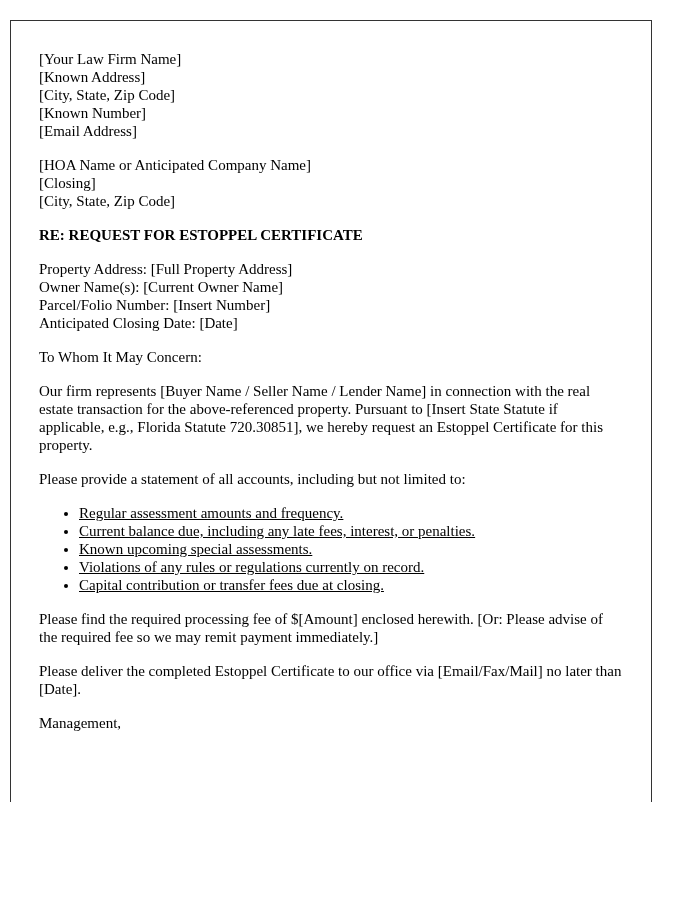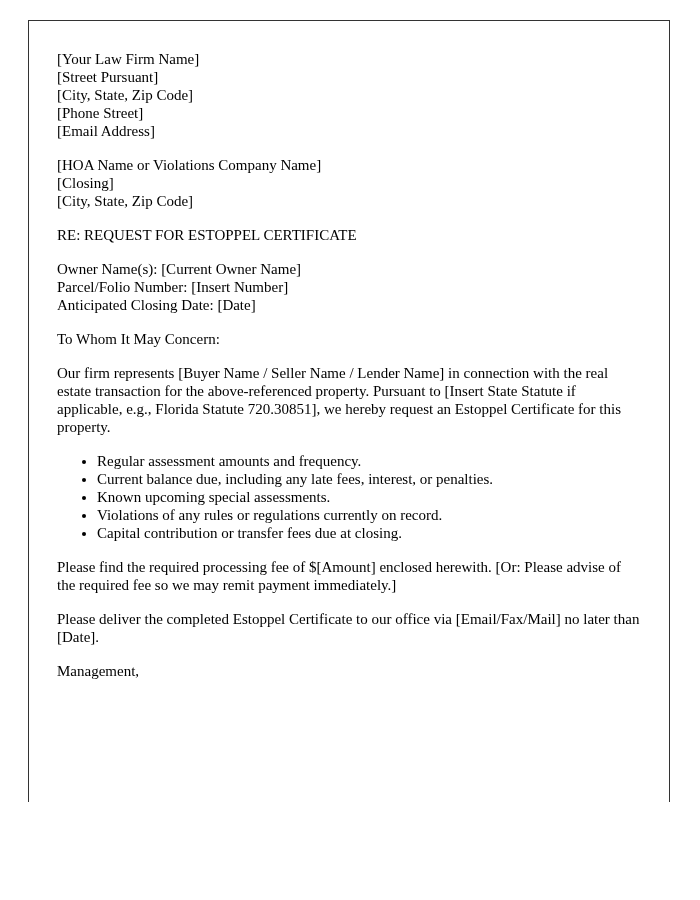--- a/index.html
+++ b/index.html
@@ -12,90 +12,93 @@
       height: 900px;
       position: relative;
       overflow: hidden;
       font-family: "Liberation Serif", "DejaVu Serif", serif;
       font-size: 15px;
       line-height: 18px;
       color: #000000;
     }
     .page {
       position: absolute;
-      left: 28px;
+      left: 10px;
       top: 20px;
       width: 640px;
       height: 781px;
       border-left: 1px solid #333333;
       border-right: 1px solid #333333;
       border-top: 1px solid #333333;
       overflow: hidden;
       box-sizing: content-box;
     }
     .content {
       padding: 29px 28px 0 28px;
     }
     .block {
       margin: 0 0 16px 0;
     }
     .line {
       display: block;
       white-space: nowrap;
     }
     .heading {
-      font-weight: normal;
+      font-weight: bold;
       margin: 0 0 16px 0;
       font-size: 15px;
     }
     p {
       margin: 0 0 16px 0;
     }
     ul {
       margin: 0 0 16px 0;
       padding-left: 40px;
     }
     ul li {
       margin: 0;
       padding: 0;
+      text-decoration: underline;
     }
   </style>
 </head>
 <body>
 
 <div class="page">
   <div class="content">
 
     <div class="block">
       <span class="line">[Your Law Firm Name]</span>
-      <span class="line">[Street Pursuant]</span>
+      <span class="line">[Known Address]</span>
       <span class="line">[City, State, Zip Code]</span>
-      <span class="line">[Phone Street]</span>
+      <span class="line">[Known Number]</span>
       <span class="line">[Email Address]</span>
     </div>
 
 
     <div class="block">
-      <span class="line">[HOA Name or Violations Company Name]</span>
+      <span class="line">[HOA Name or Anticipated Company Name]</span>
       <span class="line">[Closing]</span>
       <span class="line">[City, State, Zip Code]</span>
     </div>
 
     <div class="heading">RE: REQUEST FOR ESTOPPEL CERTIFICATE</div>
 
     <div class="block">
+      <span class="line">Property Address: [Full Property Address]</span>
       <span class="line">Owner Name(s): [Current Owner Name]</span>
       <span class="line">Parcel/Folio Number: [Insert Number]</span>
       <span class="line">Anticipated Closing Date: [Date]</span>
     </div>
 
     <p>To Whom It May Concern:</p>
 
     <p>Our firm represents [Buyer Name / Seller Name / Lender Name] in connection with the real estate transaction for the above-referenced property. Pursuant to [Insert State Statute if applicable, e.g., Florida Statute 720.30851], we hereby request an Estoppel Certificate for this property.</p>
 
+    <p>Please provide a statement of all accounts, including but not limited to:</p>
 
     <ul>
       <li>Regular assessment amounts and frequency.</li>
       <li>Current balance due, including any late fees, interest, or penalties.</li>
       <li>Known upcoming special assessments.</li>
       <li>Violations of any rules or regulations currently on record.</li>
       <li>Capital contribution or transfer fees due at closing.</li>
     </ul>
 
     <p>Please find the required processing fee of $[Amount] enclosed herewith. [Or: Please advise of the required fee so we may remit payment immediately.]</p>

